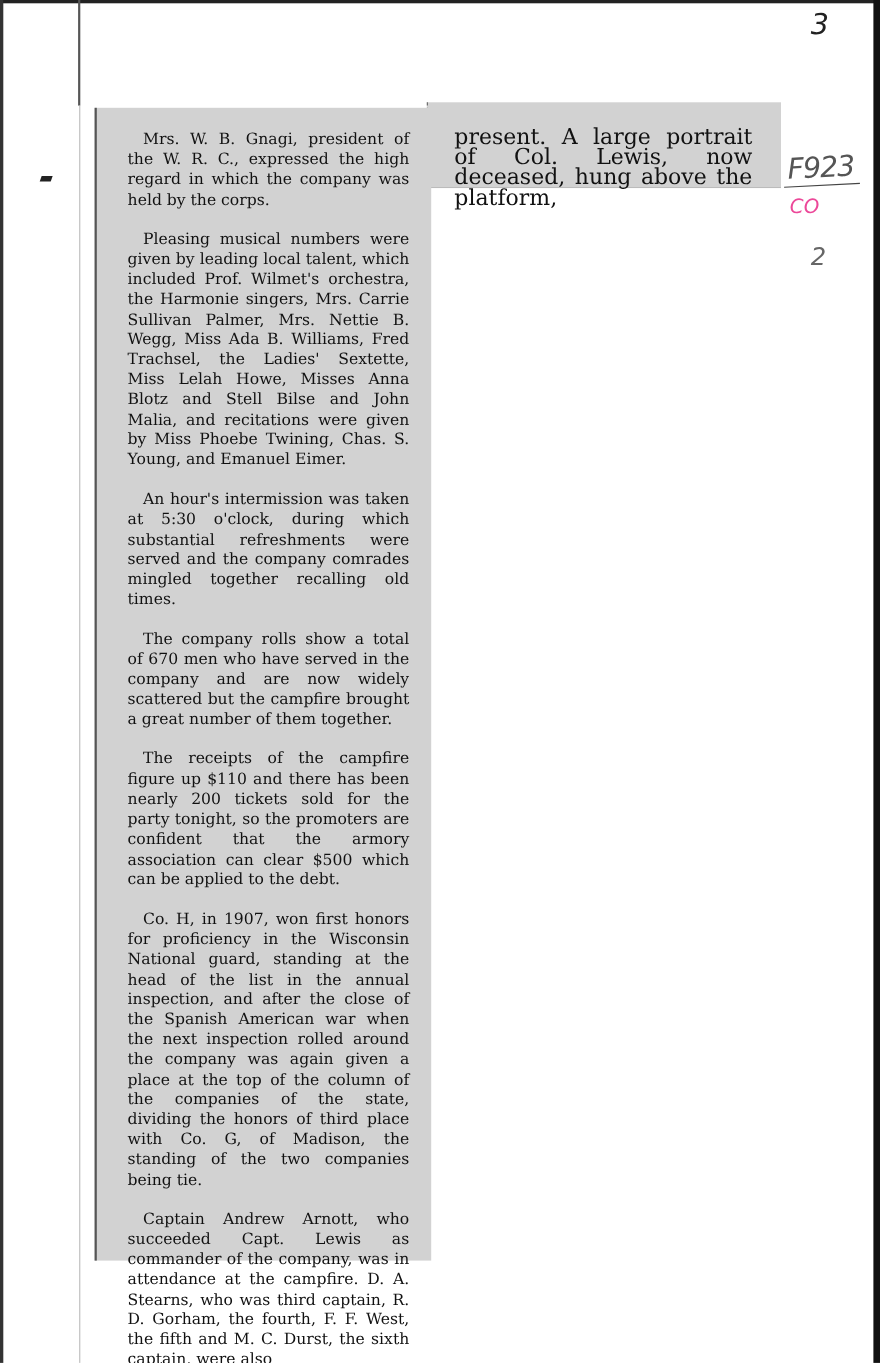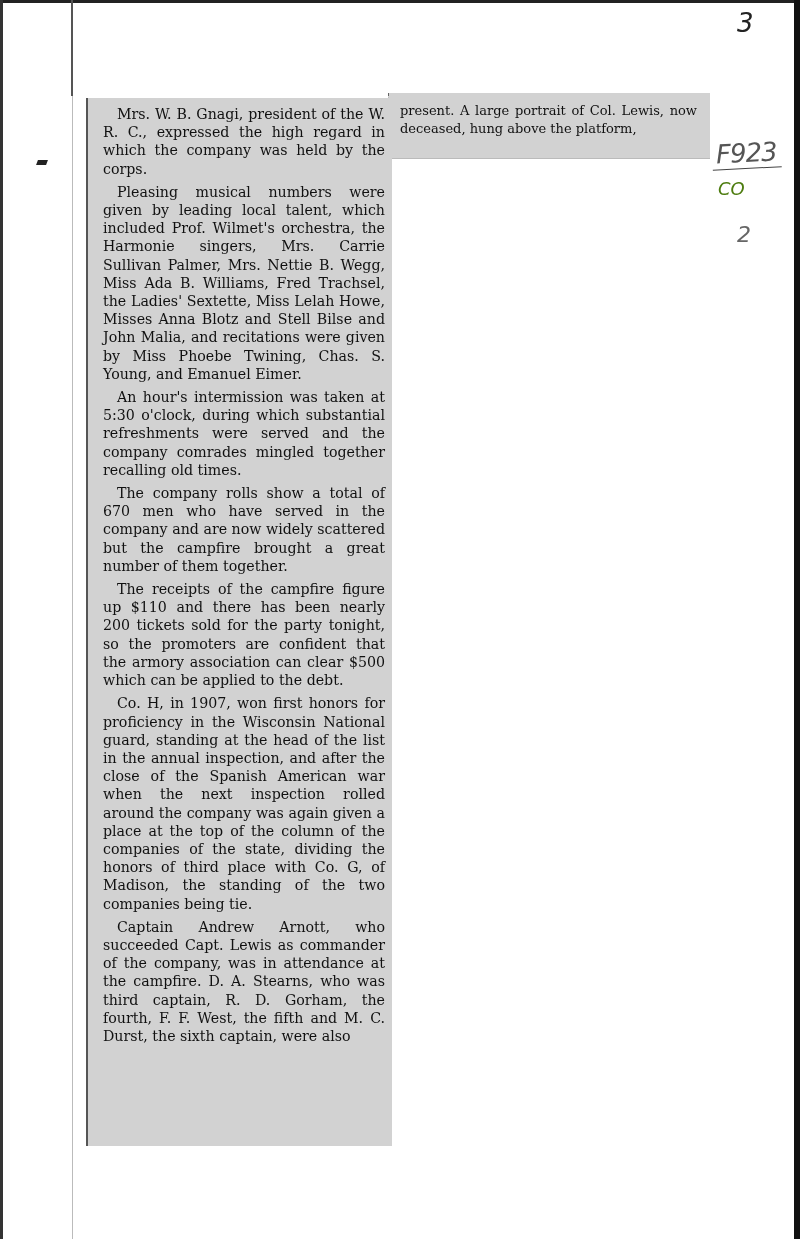--- a/index.html
+++ b/index.html
@@ -32,21 +32,21 @@
     .page-number {
       position: absolute; left: 737px; top: 8px; font-size: 26px; color: #222;
       font-family: "DejaVu Sans", sans-serif; font-style: italic;
     }
     .annotation-1 {
       position: absolute; left: 712px; top: 138px; font-size: 26px; color: #555;
       font-family: "DejaVu Sans", sans-serif; font-style: italic; letter-spacing: -1px;
       border-bottom: 1.5px solid #444; padding: 0 4px; transform: rotate(-3deg);
     }
     .annotation-2 {
-      position: absolute; left: 718px; top: 178px; font-size: 18px; color: #4d7c0f;
+      position: absolute; left: 718px; top: 178px; font-size: 18px; color: #ec4899;
       font-family: "DejaVu Sans", sans-serif; font-style: italic;
     }
     .annotation-3 {
       position: absolute; left: 737px; top: 222px; font-size: 22px; color: #666;
       font-family: "DejaVu Sans", sans-serif; font-style: italic;
     }
     .mark {
       position: absolute; left: 37px; top: 160px; width: 10px; height: 5px; background: #222;
       transform: skewX(-20deg);
     }
@@ -65,33 +65,33 @@
     }
     .clip-main {
       top: 98px;
       height: 1048px;
     }
     .clip-right {
       position: absolute;
       left: 388px;
       top: 93px;
       width: 322px;
-      height: 66px;
+      height: 78px;
       background: #d2d2d2;
       border-left: 1px dashed #666;
       border-bottom: 1px solid #bbb;
       color: #111;
-      font-size: 13px;
+      font-size: 20px;
       line-height: 18.2px;
       text-align: justify;
       box-sizing: border-box;
       padding: 4px 8px 0 6px;
     }
     .para {
-      margin: 5px;
+      margin: 18px;
       text-indent: 14px;
       text-align-last: left;
     }
     .para.first { text-indent: 14px; padding-top: 2px; }
     .para.noindent { text-indent: 0; }
   </style>
 </head>
 <body>
 
 <div class="top-border"></div>

